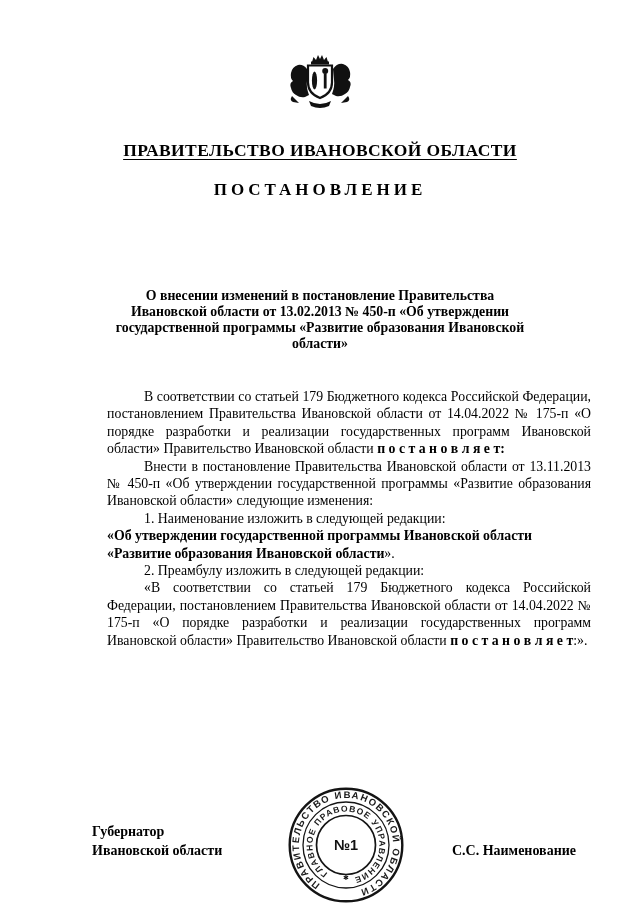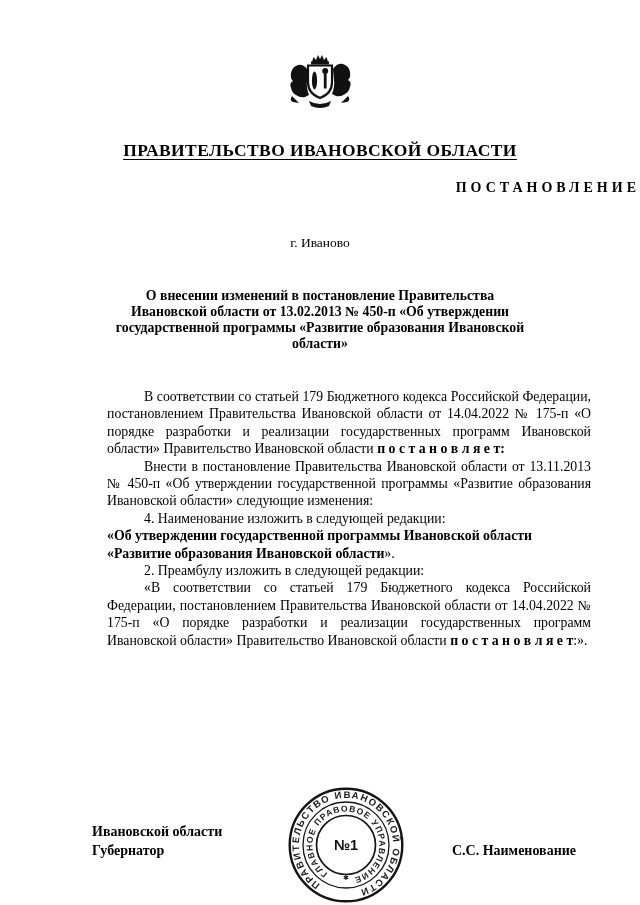--- a/index.html
+++ b/index.html
@@ -10,22 +10,22 @@
 
   .emblem { position:absolute; top:52px; left:50%; transform:translateX(-50%); }
 
   .org-name {
     position:absolute; top:140px; left:0; width:100%; text-align:center;
     font-size:17.5px; font-weight:bold; letter-spacing:0.4px;
   }
   .org-name .u { text-decoration:underline; text-underline-offset:3px; }
 
   .doc-type {
-    position:absolute; top:180px; left:0; width:100%; text-align:right;
-    font-size:14px; font-weight:bold; letter-spacing:4px;
+    position:absolute; top:180px; left:0; width:100%; text-align:center;
+    font-size:17px; font-weight:bold; letter-spacing:4px;
   }
 
   .date-block {
     position:absolute; top:235px; left:0; width:100%; text-align:center;
     font-size:13.5px; line-height:15.5px;
   }
 
   .doc-title {
     position:absolute; top:288px; left:50%; transform:translateX(-50%);
     width:412px; text-align:center; font-weight:bold;
@@ -80,38 +80,37 @@
     </svg>
   </div>
 
   <div class="org-name">
     <span class="u">ПРАВИТЕЛЬСТВО ИВАНОВСКОЙ ОБЛАСТИ</span>
   </div>
 
   <div class="doc-type">ПОСТАНОВЛЕНИЕ</div>
 
   <div class="date-block">
-    <div>г. Иваново</div>
   </div>
 
   <div class="doc-title">О внесении изменений в постановление Правительства Ивановской области от 13.02.2013 № 450-п «Об утверждении государственной программы «Развитие образования Ивановской области»</div>
 
   <div class="body-text">
     <p><span>В соответствии со статьей 179 Бюджетного кодекса Российской Федерации, постановлением Правительства Ивановской области от 14.04.2022 № 175-п «О порядке разработки и реализации государственных программ Ивановской области» Правительство Ивановской области </span><span class="bold-sp">п о с т а н о в л я е т:</span></p>
     <p>Внести в постановление Правительства Ивановской области от 13.11.2013 № 450-п «Об утверждении государственной программы «Развитие образования Ивановской области» следующие изменения:</p>
-    <p>4. Наименование изложить в следующей редакции:</p>
+    <p>1. Наименование изложить в следующей редакции:</p>
     <p class="centered"><span>«Об утверждении государственной программы Ивановской области «Развитие образования Ивановской области</span><span class="normal-w">».</span></p>
     <p>2. Преамбулу изложить в следующей редакции:</p>
     <p><span>«В соответствии со статьей 179 Бюджетного кодекса Российской Федерации, постановлением Правительства Ивановской области от 14.04.2022 № 175-п «О порядке разработки и реализации государственных программ Ивановской области» Правительство Ивановской области </span><span class="bold-sp">п о с т а н о в л я е т</span><span>:».</span></p>
   </div>
 
   <div class="signature">
     <div class="sig-left">
+      <div>Губернатор</div>
       <div>Ивановской области</div>
-      <div>Губернатор</div>
     </div>
     <div class="sig-right">С.С. Наименование</div>
   </div>
 
   <div class="stamp">
     <svg width="118" height="118" viewBox="0 0 118 118" aria-hidden="true">
       <defs>
         <path id="outerRing" d="M 12,59 A 47,47 0 1 1 106,59 A 47,47 0 1 1 12,59"></path>
         <path id="innerRing" d="M 25.5,59 A 33.5,33.5 0 1 1 92.5,59 A 33.5,33.5 0 1 1 25.5,59"></path>
       </defs>

